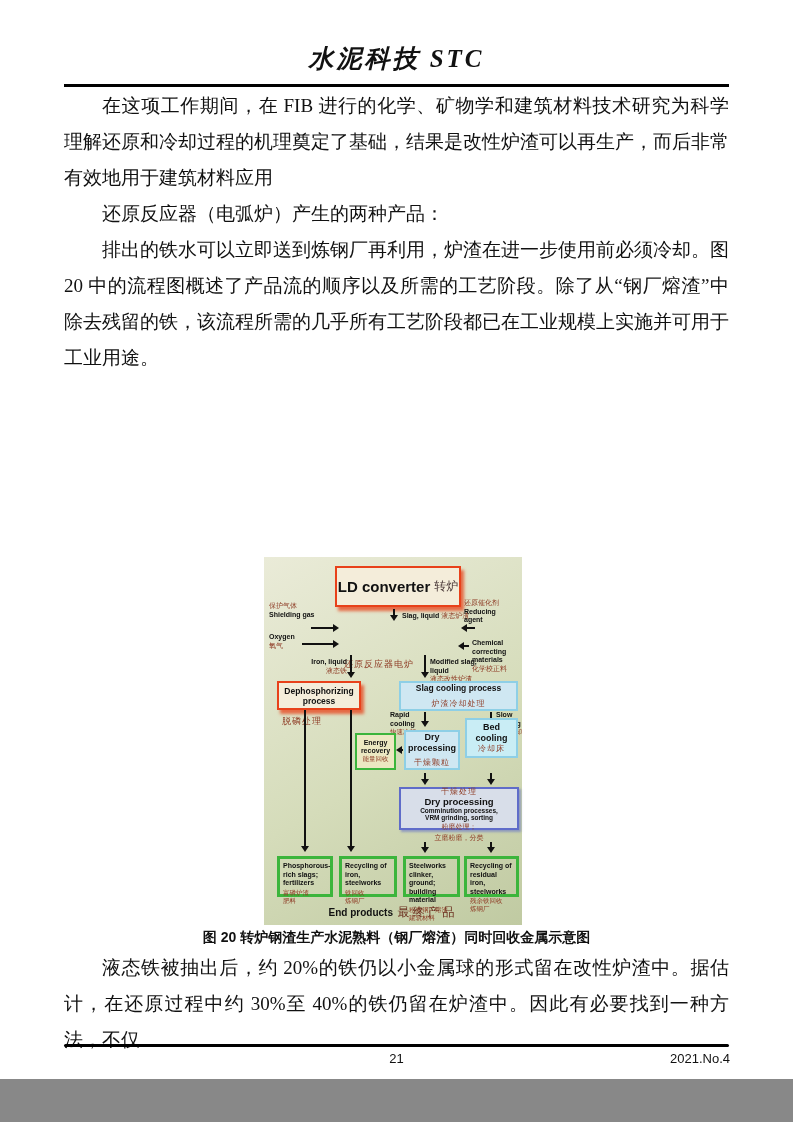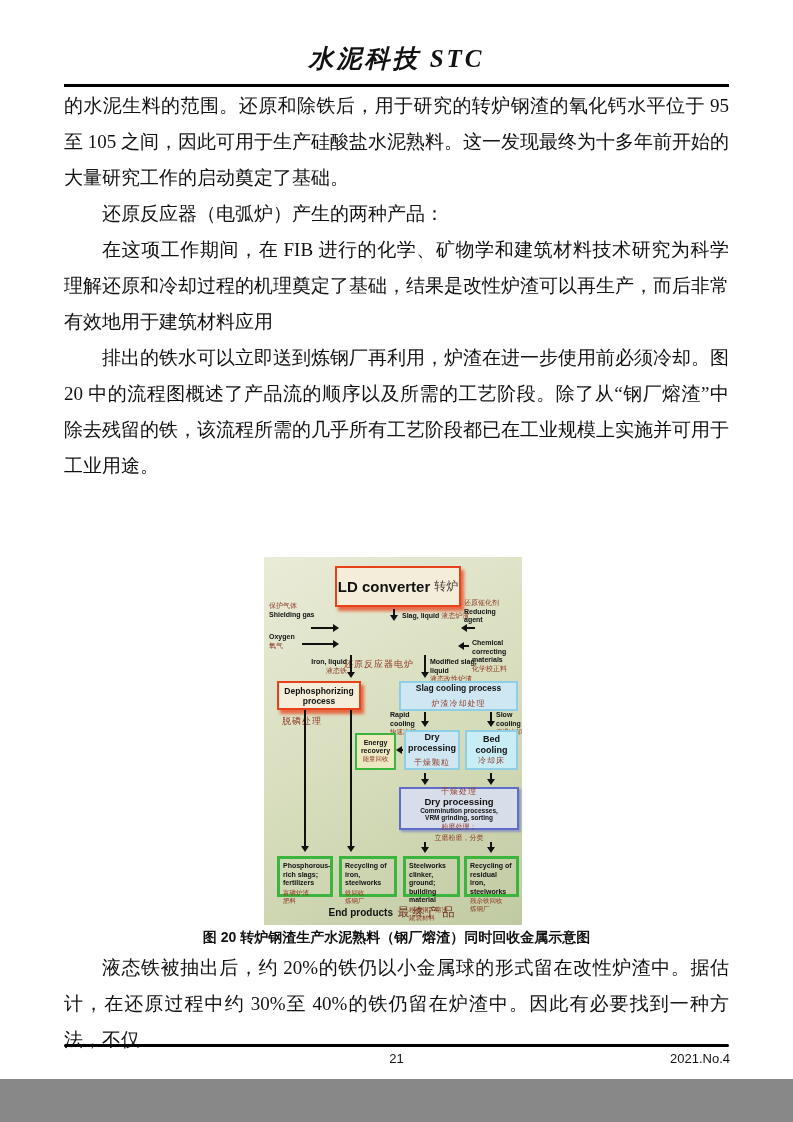--- a/index.html
+++ b/index.html
@@ -74,23 +74,22 @@
 </style>
 </head>
 <body>
 
 <div class="page">
 
   <div class="header">水泥科技 STC</div>
   <div class="header-rule"></div>
 
   <div class="body-text">
-    <p class="noindent">的水泥生料的范围。还原和除铁后，用于研究的转炉钢渣的氧化钙水平位于 95 至 105 之间，因此可用于生产硅酸盐水泥熟料。这一发现最终为十多年前开始的大量研究工作的启动奠定了基础。</p>
+    <p>在这项工作期间，在 FIB 进行的化学、矿物学和建筑材料技术研究为科学理解还原和冷却过程的机理奠定了基础，结果是改性炉渣可以再生产，而后非常有效地用于建筑材料应用</p>
     <p>还原反应器（电弧炉）产生的两种产品：</p>
-    <p>在这项工作期间，在 FIB 进行的化学、矿物学和建筑材料技术研究为科学理解还原和冷却过程的机理奠定了基础，结果是改性炉渣可以再生产，而后非常有效地用于建筑材料应用</p>
     <p>排出的铁水可以立即送到炼钢厂再利用，炉渣在进一步使用前必须冷却。图 20 中的流程图概述了产品流的顺序以及所需的工艺阶段。除了从“钢厂熔渣”中除去残留的铁，该流程所需的几乎所有工艺阶段都已在工业规模上实施并可用于工业用途。</p>
   </div>
 
   <div class="fig">
 
     <div class="box redbox" style="left:71px;top:9px;width:126px;height:41px;flex-direction:row;">
       <span class="ld-en">LD converter</span>
       <span class="ld-zh">转炉</span>
     </div>
     <div class="av" style="left:129px;top:52px;height:10px;"></div>
@@ -170,21 +169,21 @@
 recovery</span>
       <span class="zh zh65">能量回收</span>
     </div>
     <div class="ah l" style="left:134px;top:192px;width:5px;"></div>
 
     <div class="box bluebox" style="left:140px;top:173px;width:56px;height:40px;">
       <span class="b9 pre">Dry
 processing</span>
       <span class="zh zh8">干燥颗粒</span>
     </div>
-    <div class="box bedbox" style="left:201px;top:173px;width:53px;height:40px;">
+    <div class="box bedbox" style="left:201px;top:161px;width:53px;height:40px;">
       <span class="b9 pre">Bed
 cooling</span>
       <span class="zh zh8">冷却床</span>
     </div>
     <div class="av" style="left:160px;top:216px;height:10px;"></div>
     <div class="av" style="left:226px;top:216px;height:10px;"></div>
 
     <div class="box greybox" style="left:135px;top:230px;width:120px;height:43px;">
       <span class="zh zh8">干燥处理</span>
       <span style="font-size:9.5px;font-weight:bold;line-height:10px;">Dry processing</span>

